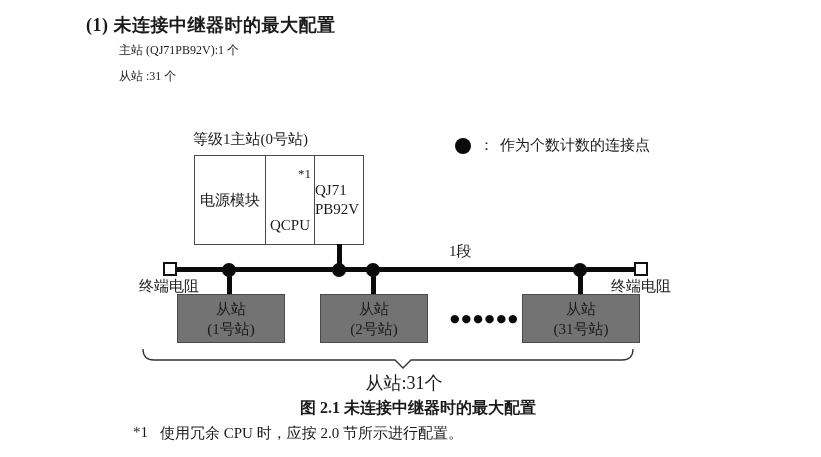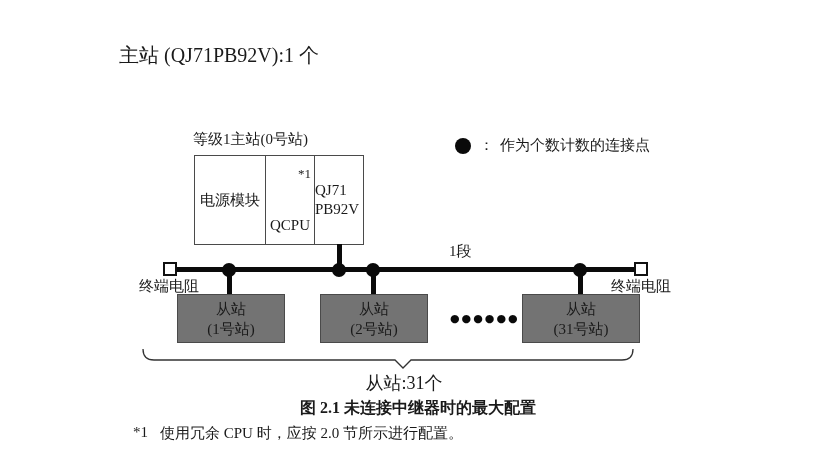--- a/index.html
+++ b/index.html
@@ -22,21 +22,21 @@
   }
   .abs { position: absolute; }
 
   
   .heading {
     left: 86px; top: 13px;
     font-size: 18px; font-weight: bold;
     letter-spacing: 0.5px;
     white-space: nowrap;
   }
-  .subline { font-size: 20px; white-space: nowrap; }
+  .subline { font-size: 12px; white-space: nowrap; }
   .subline.s1 { left: 119px; top: 42px; }
   .subline.s2 { left: 119px; top: 68px; }
 
   
   .master-label { left: 193px; top: 130px; font-size: 15px; white-space: nowrap; }
   .master-box {
     left: 194px; top: 155px;
     width: 170px; height: 90px;
     border: 1px solid var(--border);
     display: flex;
@@ -169,21 +169,23 @@
     font-size: 15px;
     white-space: nowrap;
   }
   .footnote-marker { margin-right: 12px; }
 </style>
 </head>
 <body>
 
 <div class="page">
 
+  <div class="abs heading">(1) 未连接中继器时的最大配置</div>
   <div class="abs subline s1">主站 (QJ71PB92V):1 个</div>
+  <div class="abs subline s2">从站 :31 个</div>
 
   <div class="abs master-label">等级1主站(0号站)</div>
   <div class="abs master-box">
     <div class="cell cell-power">电源模块</div>
     <div class="cell cell-cpu">
       <span class="cpu-note">*1</span>
       <span class="cpu-text">QCPU</span>
     </div>
     <div class="cell cell-net">
       <span>QJ71</span>

